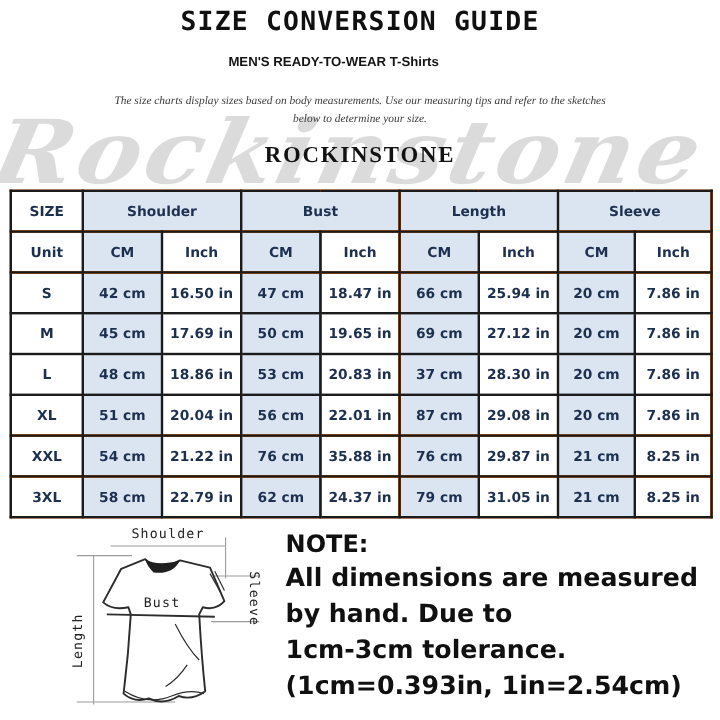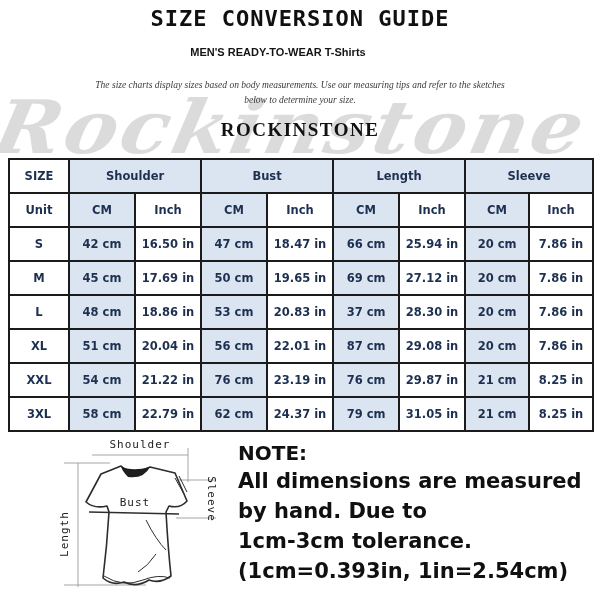--- a/index.html
+++ b/index.html
@@ -145,21 +145,21 @@
       <td class="shade">87 cm</td>
       <td>29.08 in</td>
       <td class="shade">20 cm</td>
       <td>7.86 in</td>
     </tr>
     <tr>
       <td>XXL</td>
       <td class="shade">54 cm</td>
       <td>21.22 in</td>
       <td class="shade">76 cm</td>
-      <td>23.19 in</td>
+      <td>35.88 in</td>
       <td class="shade">76 cm</td>
       <td>29.87 in</td>
       <td class="shade">21 cm</td>
       <td>8.25 in</td>
     </tr>
     <tr>
       <td>3XL</td>
       <td class="shade">58 cm</td>
       <td>22.79 in</td>
       <td class="shade">62 cm</td>

